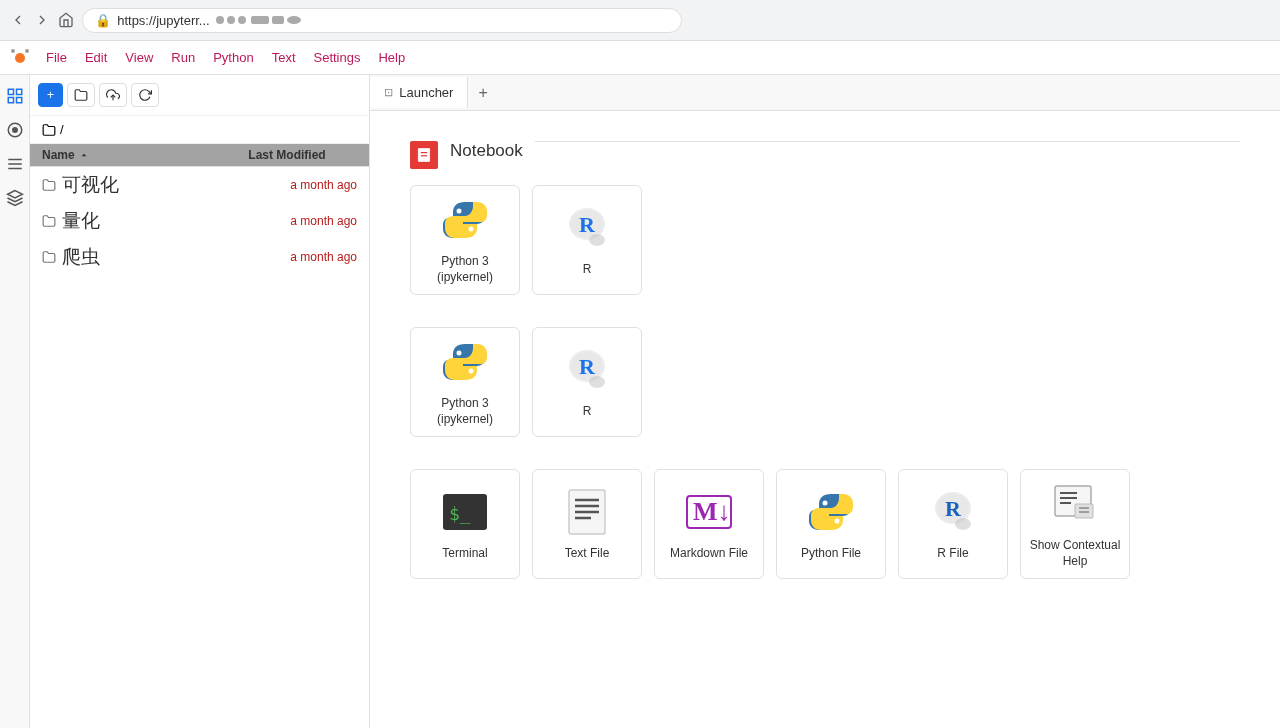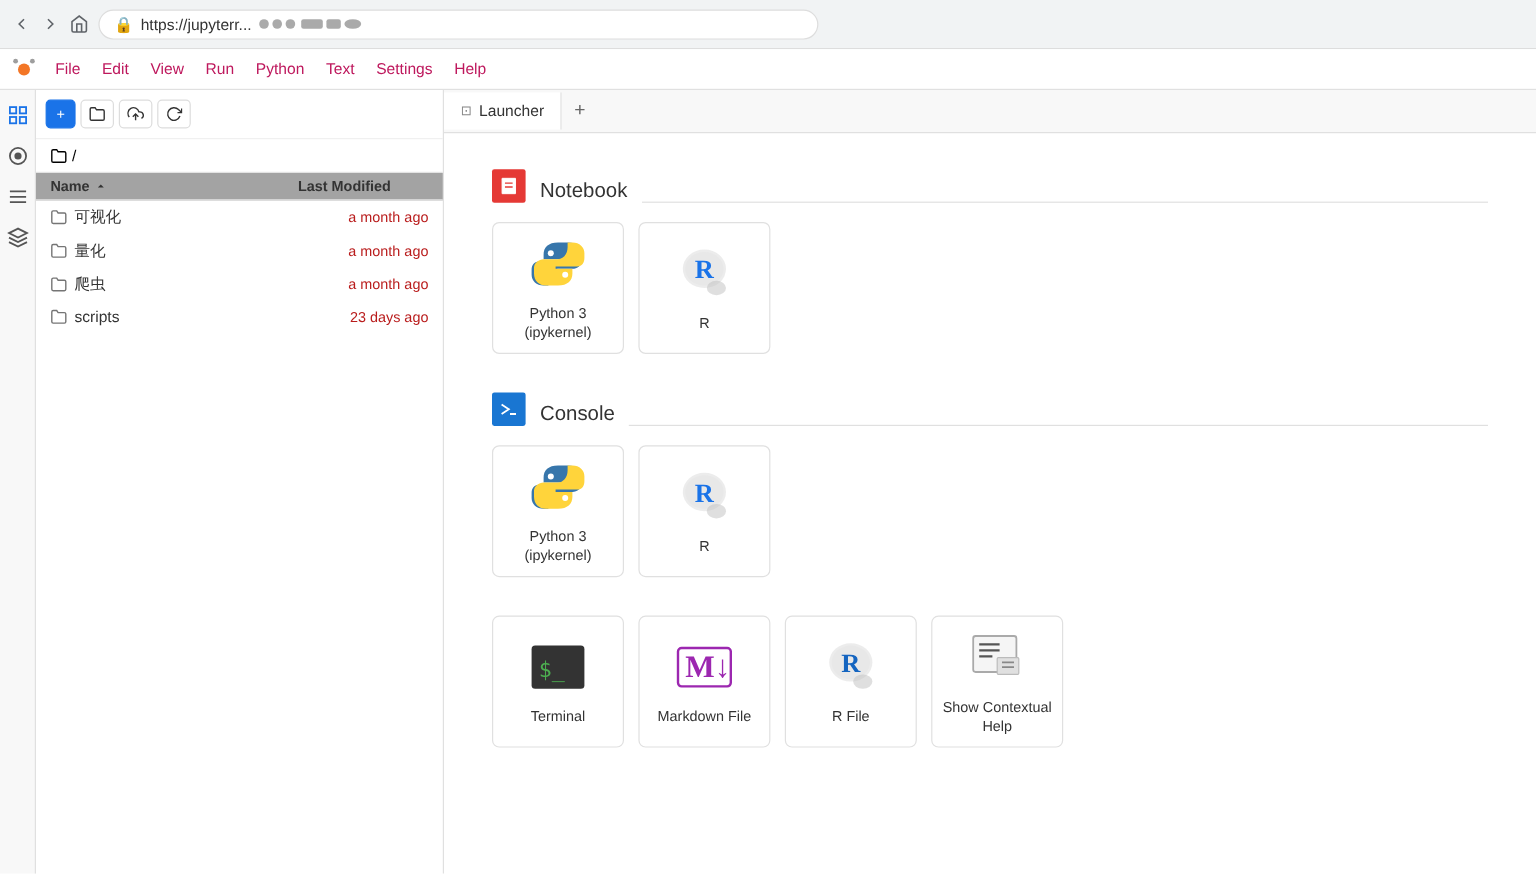--- a/index.html
+++ b/index.html
@@ -38,36 +38,36 @@
     .search-input { width: 100%; border: 1px solid #ddd; border-radius: 4px; padding: 5px 30px 5px 10px; font-size: 12px; color: #333; outline: none; position: relative; }
     .search-wrapper { position: relative; }
     .search-icon-inside { position: absolute; right: 8px; top: 50%; transform: translateY(-50%); color: #666; }
     .breadcrumb-path { padding: 6px 12px; border-bottom: 1px solid #f0f0f0; display: flex; align-items: center; gap: 4px; }
     .file-table-header { display: flex; padding: 4px 12px; border-bottom: 1px solid #e0e0e0; background: #a3a3a3; }
     .col-name { flex: 1; font-size: 12px; font-weight: 600; color: #333; display: flex; align-items: center; gap: 4px; cursor: pointer; }
     .col-modified { width: 140px; font-size: 12px; font-weight: 600; color: #333; text-align: center; }
     .file-list { flex: 1; overflow-y: auto; }
     .file-row { display: flex; align-items: center; padding: 5px 12px; cursor: pointer; }
     .file-icon { margin-right: 6px; color: #666; }
-    .file-name { flex: 1; font-size: 13px; color: #333; }
+    .file-name { flex: 1; font-size: 19px; color: #333; }
     .file-modified { width: 140px; font-size: 12px; color: #b91c1c; text-align: right; }
 
     
     .main-content { flex: 1; display: flex; flex-direction: column; background: #fff; overflow: hidden; }
 
     
     .tab-bar { display: flex; align-items: center; border-bottom: 1px solid #e0e0e0; background: #f8f8f8; min-height: 36px; }
     .tab { display: flex; align-items: center; gap: 6px; padding: 8px 14px; background: #fff; border-right: 1px solid #e0e0e0; font-size: 13px; color: #333; cursor: pointer; }
     .tab-icon { color: #888; font-size: 11px; }
     .tab-add { padding: 8px 10px; color: #666; cursor: pointer; font-size: 16px; }
 
     
     .launcher { flex: 1; overflow-y: auto; padding: 30px 40px; }
     .section { margin-bottom: 32px; }
-    .section-header { display: flex; align-items: flex-end; gap: 12px; margin-bottom: 16px; }
+    .section-header { display: flex; align-items: flex-start; gap: 12px; margin-bottom: 16px; }
     .section-title { font-size: 17px; font-weight: 500; color: #333; }
     .cards-row { display: flex; flex-wrap: wrap; gap: 12px; }
     .launcher-card { width: 110px; height: 110px; border: 1px solid #e0e0e0; border-radius: 6px; display: flex; flex-direction: column; align-items: center; justify-content: center; cursor: pointer; background: #fff; gap: 8px; }
     .card-icon { width: 52px; height: 52px; display: flex; align-items: center; justify-content: center; }
     .card-label { font-size: 12px; color: #333; text-align: center; line-height: 1.3; }
 
     
     .notebook-section-icon { background: #e53935; color: #fff; width: 28px; height: 28px; display: flex; align-items: center; justify-content: center; border-radius: 2px; font-weight: bold; font-size: 14px; }
     
     .console-section-icon { background: #1976d2; color: #fff; width: 28px; height: 28px; display: flex; align-items: center; justify-content: center; border-radius: 2px; font-size: 13px; font-family: monospace; }
@@ -221,27 +221,20 @@
         <span class="file-name">量化</span>
         <span class="file-modified">a month ago</span>
       </div>
       <div class="file-row">
         <svg class="file-icon" width="14" height="14" viewBox="0 0 24 24" fill="none" stroke="#757575" stroke-width="2">
             <path d="M22 19a2 2 0 0 1-2 2H4a2 2 0 0 1-2-2V5a2 2 0 0 1 2-2h5l2 3h9a2 2 0 0 1 2 2z"></path>
           </svg>
         <span class="file-name">爬虫</span>
         <span class="file-modified">a month ago</span>
       </div>
-      <div class="file-row">
-        <svg class="file-icon" width="14" height="14" viewBox="0 0 24 24" fill="none" stroke="#757575" stroke-width="2">
-            <path d="M22 19a2 2 0 0 1-2 2H4a2 2 0 0 1-2-2V5a2 2 0 0 1 2-2h5l2 3h9a2 2 0 0 1 2 2z"></path>
-          </svg>
-        <span class="file-name">scripts</span>
-        <span class="file-modified">23 days ago</span>
-      </div>
     </div>
   </div>
 
   <div class="main-content">
 
     <div class="tab-bar">
       <div class="tab">
         <span class="tab-icon">⊡</span>
         <span>Launcher</span>
       </div>
@@ -283,30 +276,20 @@
                 <text x="18" y="30" font-size="22" font-weight="bold" fill="#1a73e8" font-family="serif">R</text>
                 <ellipse cx="36" cy="38" rx="8" ry="6" fill="#C0C0C0" opacity="0.5"></ellipse>
               </svg>
             </div>
             <span class="card-label">R</span>
           </div>
         </div>
       </div>
 
       <div class="section">
-        <div class="section-header">
-          <div class="console-section-icon">
-            <svg width="18" height="18" viewBox="0 0 18 18" fill="white">
-                <polyline points="3,5 9,9 3,13" stroke="white" stroke-width="1.5" fill="none"></polyline>
-                <line x1="10" y1="13" x2="15" y2="13" stroke="white" stroke-width="1.5"></line>
-              </svg>
-          </div>
-          <span class="section-title">Console</span>
-          <div class="section-line"></div>
-        </div>
         <div class="cards-row">
           <div class="launcher-card">
             <div class="card-icon">
               <svg width="52" height="52" viewBox="0 0 52 52">
                 <path d="M26 8 C18 8 14 12 14 18 L14 22 L28 22 L28 24 L10 24 C6 24 4 27 4 31 L4 35 C4 40 8 44 14 44 L18 44 L18 40 C18 34 22 30 26 30 L38 30 C42 30 46 27 46 23 L46 18 C46 12 42 8 34 8 Z" fill="#3776AB"></path>
                 <path d="M26 44 C34 44 38 40 38 34 L38 30 L24 30 L24 28 L42 28 C46 28 48 25 48 21 L48 17 C48 12 44 8 38 8 L34 8 L34 12 C34 18 30 22 26 22 L14 22 C10 22 6 25 6 29 L6 34 C6 40 10 44 16 44 Z" fill="#FFD43B"></path>
                 <circle cx="20" cy="17" r="2.5" fill="white"></circle>
                 <circle cx="32" cy="35" r="2.5" fill="white"></circle>
               </svg>
             </div>
@@ -332,31 +315,54 @@
           <div class="launcher-card">
             <div class="card-icon">
               <svg width="52" height="52" viewBox="0 0 52 52">
                 <rect x="4" y="8" width="44" height="36" rx="3" fill="#333"></rect>
                 <text x="10" y="34" font-size="18" fill="#4CAF50" font-family="monospace">$_</text>
               </svg>
             </div>
             <span class="card-label">Terminal</span>
           </div>
 
+          <div class="launcher-card">
+            <div class="card-icon">
+              <svg width="52" height="52" viewBox="0 0 52 52">
+                <rect x="8" y="4" width="36" height="44" rx="2" fill="#f5f5f5" stroke="#ccc" stroke-width="1.5"></rect>
+                <line x1="14" y1="14" x2="38" y2="14" stroke="#555" stroke-width="2.5"></line>
+                <line x1="14" y1="20" x2="38" y2="20" stroke="#555" stroke-width="2.5"></line>
+                <line x1="14" y1="26" x2="38" y2="26" stroke="#555" stroke-width="2.5"></line>
+                <line x1="14" y1="32" x2="30" y2="32" stroke="#555" stroke-width="2.5"></line>
+              </svg>
+            </div>
+            <span class="card-label">Text File</span>
+          </div>
 
           <div class="launcher-card">
             <div class="card-icon">
               <svg width="52" height="52" viewBox="0 0 52 52">
                 <rect x="4" y="10" width="44" height="32" rx="3" fill="#fff" stroke="#9C27B0" stroke-width="2"></rect>
                 <text x="10" y="34" font-size="26" font-weight="bold" fill="#9C27B0" font-family="serif">M↓</text>
               </svg>
             </div>
             <span class="card-label">Markdown File</span>
           </div>
 
+          <div class="launcher-card">
+            <div class="card-icon">
+              <svg width="52" height="52" viewBox="0 0 52 52">
+                <path d="M26 8 C18 8 14 12 14 18 L14 22 L28 22 L28 24 L10 24 C6 24 4 27 4 31 L4 35 C4 40 8 44 14 44 L18 44 L18 40 C18 34 22 30 26 30 L38 30 C42 30 46 27 46 23 L46 18 C46 12 42 8 34 8 Z" fill="#3776AB"></path>
+                <path d="M26 44 C34 44 38 40 38 34 L38 30 L24 30 L24 28 L42 28 C46 28 48 25 48 21 L48 17 C48 12 44 8 38 8 L34 8 L34 12 C34 18 30 22 26 22 L14 22 C10 22 6 25 6 29 L6 34 C6 40 10 44 16 44 Z" fill="#FFD43B"></path>
+                <circle cx="20" cy="17" r="2.5" fill="white"></circle>
+                <circle cx="32" cy="35" r="2.5" fill="white"></circle>
+              </svg>
+            </div>
+            <span class="card-label">Python File</span>
+          </div>
 
           <div class="launcher-card">
             <div class="card-icon">
               <svg width="52" height="52" viewBox="0 0 52 52">
                 <ellipse cx="26" cy="22" rx="18" ry="16" fill="#C0C0C0" opacity="0.3"></ellipse>
                 <ellipse cx="26" cy="22" rx="16" ry="14" fill="#E8E8E8"></ellipse>
                 <text x="18" y="30" font-size="22" font-weight="bold" fill="#1565C0" font-family="serif">R</text>
                 <ellipse cx="36" cy="38" rx="8" ry="6" fill="#C0C0C0" opacity="0.5"></ellipse>
               </svg>
             </div>

